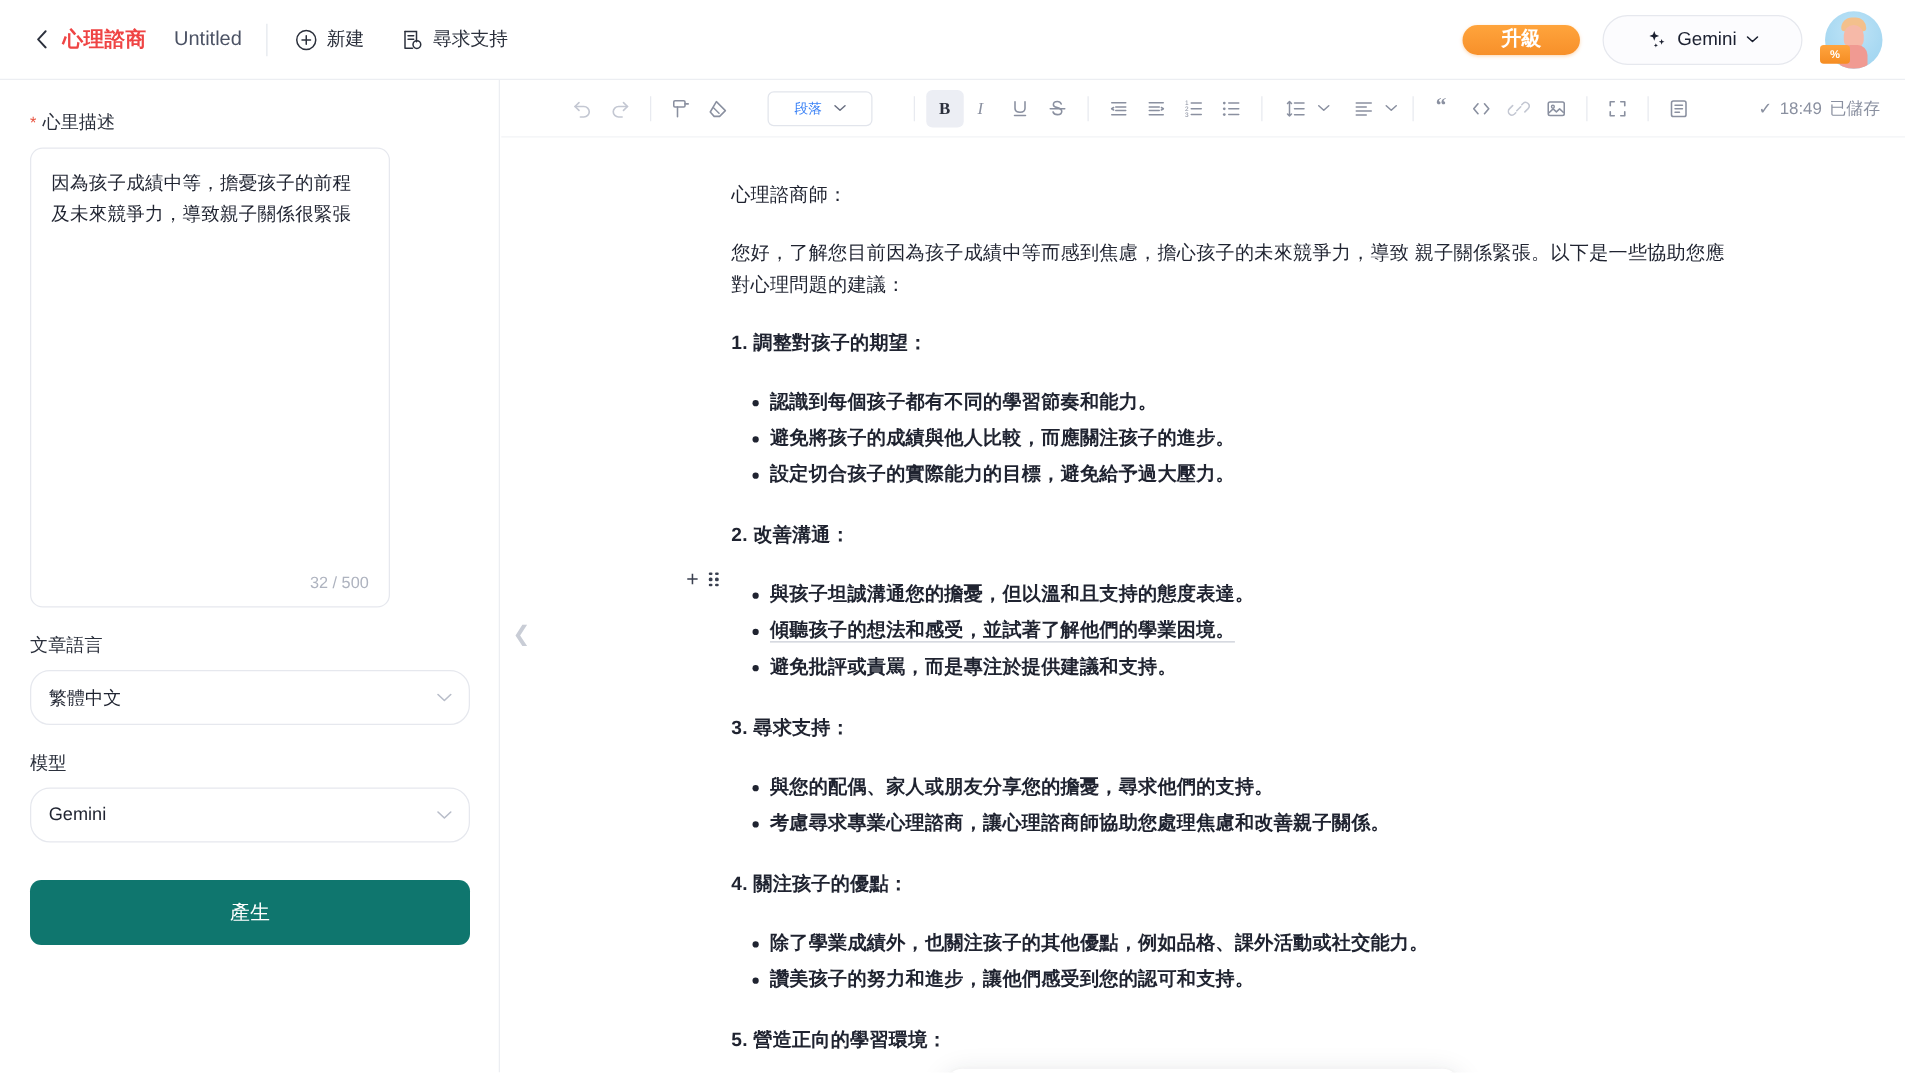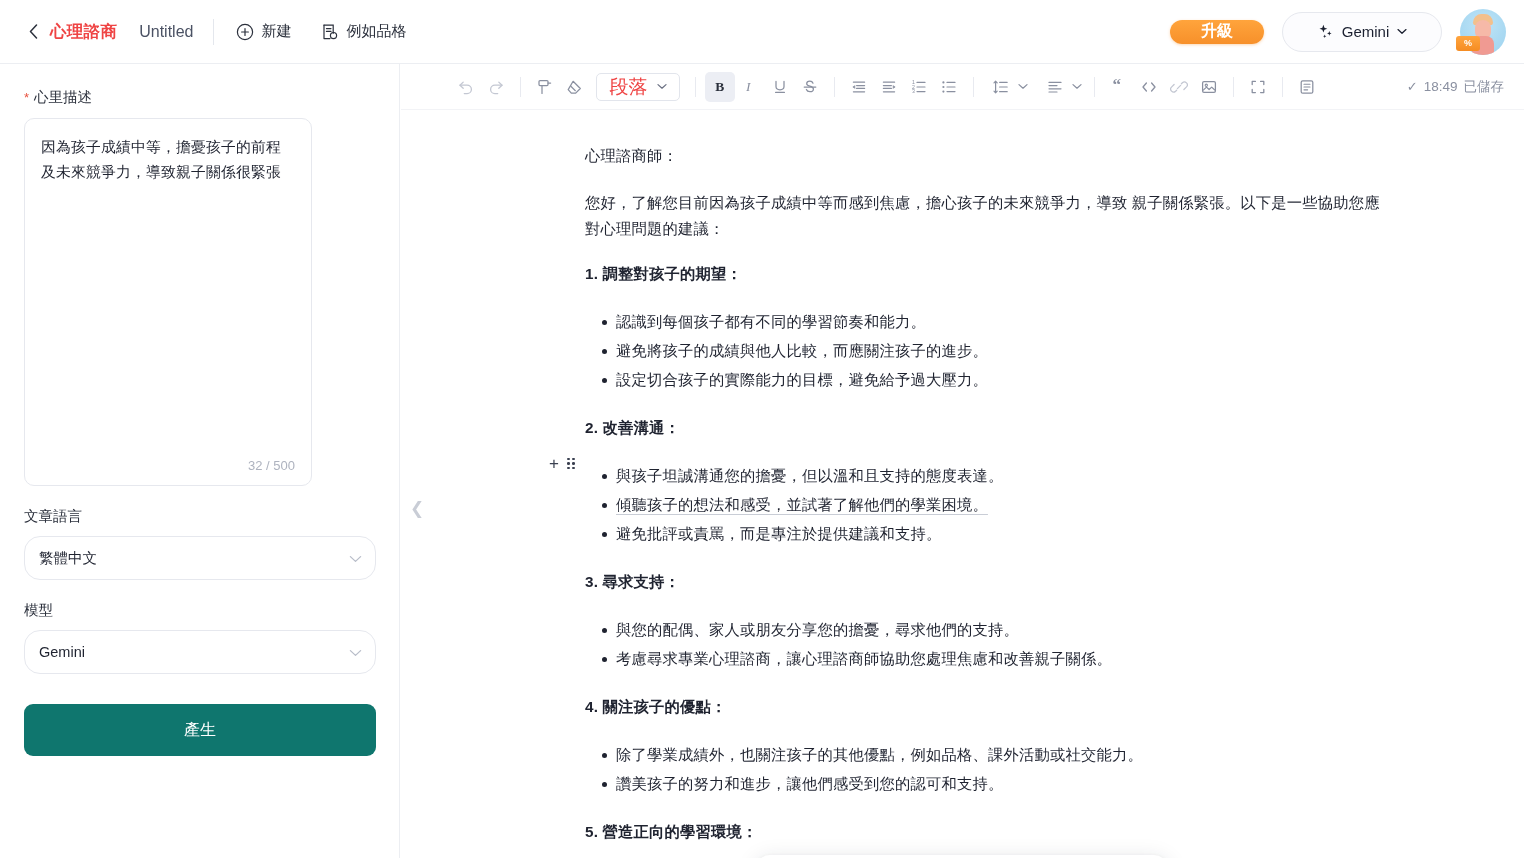--- a/index.html
+++ b/index.html
@@ -120,21 +120,21 @@
     align-items: center; justify-content: center; color: #8a90a0; cursor: pointer;
     flex: none;
   }
   .tb-btn.active { background: #eceef4; color: #2b303c; }
   .tb-btn.dim { color: #c3c7d2; }
   .tb-sep { width: 1px; height: 20px; background: #e8eaf0; margin: 0 9px; flex: none; }
   .tb-gap { width: 6px; flex: none; }
   .tb-select {
     height: 28px; width: 84px; border: 1px solid #e2e5ec; border-radius: 5px;
     display: flex; align-items: center; justify-content: center; gap: 9px;
-    font-size: 19px; color: #ef4444; cursor: pointer; margin: 0 6px;
+    font-size: 11px; color: #3b82f6; cursor: pointer; margin: 0 24px;
   }
   .tb-combo {
     display: flex; align-items: center; gap: 2px; color: #8a90a0; cursor: pointer;
     padding: 0 3px;
   }
   .tb-saved {
     margin-left: auto; display: flex; align-items: center; gap: 6px;
     font-size: 13.5px; color: #8a90a0; white-space: nowrap; padding-right: 6px;
   }
   .tb-check { color: #8a90a0; font-size: 13px; }
@@ -143,21 +143,21 @@
   .doc-scroll { position: relative; height: 748px; overflow: hidden; }
   .doc {
     padding: 36px 0 0 0; width: 800px; margin-left: 184px;
     font-size: 15.3px; color: #1f2330;
   }
   .d-h { font-weight: normal; font-size: 15.3px; margin: 0 0 23px 0; letter-spacing: .2px; }
   .d-p { line-height: 25.5px; margin: 0 0 23px 0; letter-spacing: .2px; }
   .d-sec { font-weight: bold; font-size: 15.3px; margin: 0 0 22px 0; letter-spacing: .2px; }
   ul.d-ul { list-style: none; margin: 0 0 24px 0; padding: 0; }
   ul.d-ul li {
-    position: relative; padding-left: 31px; line-height: 29px; letter-spacing: .2px;
+    position: relative; padding-left: 31px; line-height: 29px; letter-spacing: .2px; font-weight: bold;
   }
   ul.d-ul li::before {
     content: ""; position: absolute; left: 17px; top: 13px; width: 5px; height: 5px;
     border-radius: 50%; background: #1f2330;
   }
   .underlined { text-decoration: underline; text-decoration-color: #c9cdd6; text-underline-offset: 4px; }
 
   .block-handles {
     position: absolute; left: 148px; top: 345px; display: flex; align-items: center; gap: 8px;
     color: #5a6070;
@@ -204,21 +204,21 @@
       </div>
       <div class="hdr-btn">
         <span class="ico">
           <svg width="18" height="18" viewBox="0 0 18 18" fill="none">
               <path d="M3 2.2h9.2v8.1" stroke="#2b303c" stroke-width="1.2" stroke-linecap="round"></path>
               <path d="M3 2.2v13.4h6" stroke="#2b303c" stroke-width="1.2" stroke-linecap="round" stroke-linejoin="round"></path>
               <path d="M5.4 5.6h4.6M5.4 8.4h4.6" stroke="#2b303c" stroke-width="1.1" stroke-linecap="round"></path>
               <circle cx="12.5" cy="12.6" r="3.1" stroke="#2b303c" stroke-width="1.2"></circle>
             </svg>
         </span>
-        <span>例如品格</span>
+        <span>尋求支持</span>
       </div>
     </div>
 
     <div class="hdr-right">
       <div class="upgrade-btn">升級</div>
       <div class="model-pill">
         <span class="ico">
           <svg width="17" height="17" viewBox="0 0 17 17" fill="none">
               <path d="M6.4 1.8l1.05 2.85L10.3 5.7 7.45 6.75 6.4 9.6 5.35 6.75 2.5 5.7l2.85-1.05L6.4 1.8z" fill="#1b2030"></path>
               <path d="M12.3 8.1l.62 1.68 1.68.62-1.68.62-.62 1.68-.62-1.68-1.68-.62 1.68-.62.62-1.68z" fill="#1b2030"></path>

